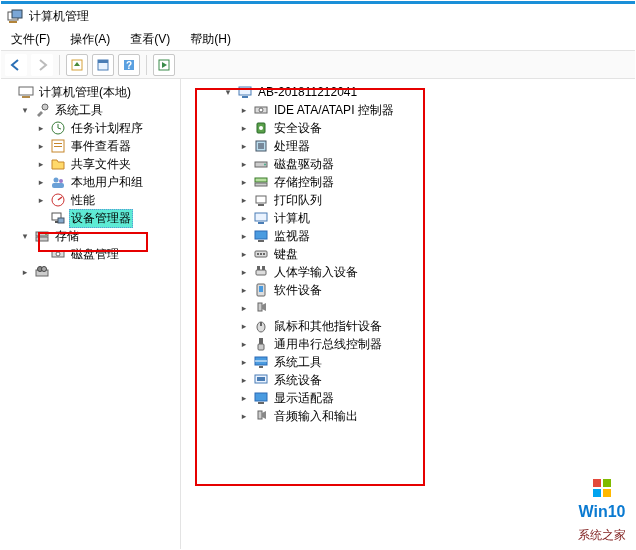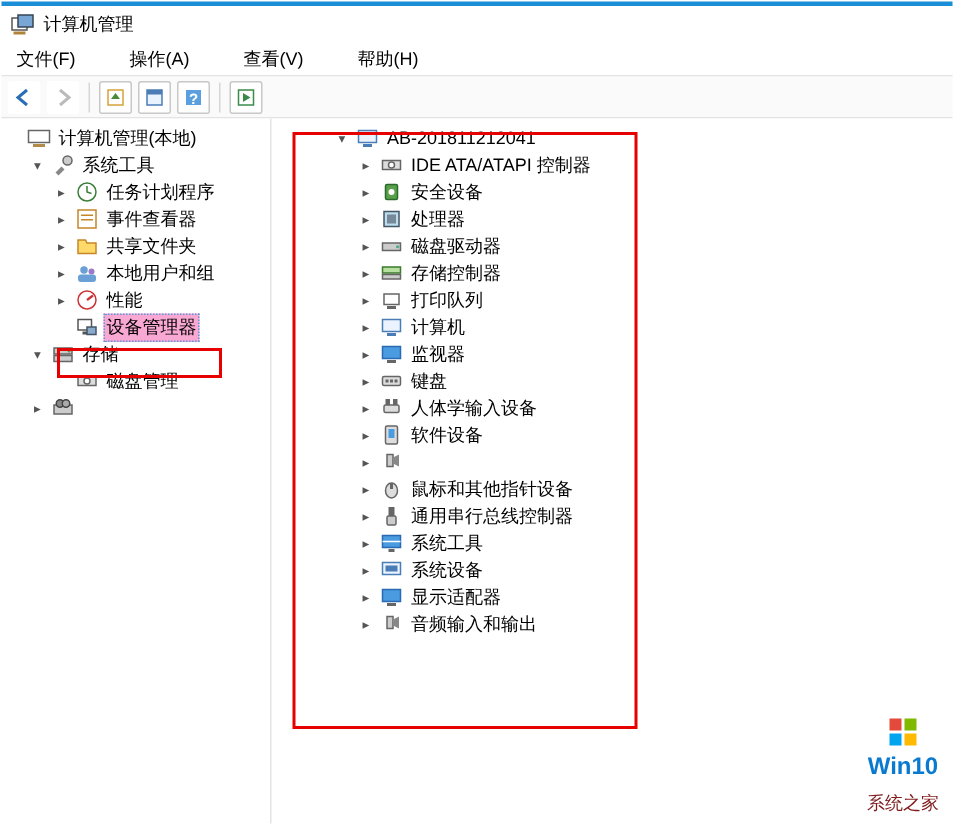--- a/index.html
+++ b/index.html
@@ -20,21 +20,21 @@
     padding: 0 6px;
     gap: 6px;
     border-top: 3px solid #1a8fd8;
   }
   .titlebar .icon { width: 16px; height: 16px; }
   .title-text { font-size: 12px; }
   .menubar {
     height: 22px;
     display: flex; align-items: center;
     padding: 0 6px;
-    gap: 28px;
+    gap: 12px;
     border-bottom: 1px solid #e3e3e3;
   }
   .menubar span { padding: 2px 4px; cursor: default; }
   .toolbar {
     height: 28px;
     display: flex; align-items: center;
     padding: 0 4px;
     gap: 4px;
     border-bottom: 1px solid #e3e3e3;
     background: #fafafa;
@@ -76,21 +76,21 @@
     cursor: default;
   }
   .tw.empty { visibility: hidden; }
   .ic {
     width: 16px; height: 16px;
     display:inline-flex; align-items:center; justify-content:center;
     font-size: 11px;
   }
   .lbl { padding: 0 2px; }
   .selected {
-    background: #f9a8d4;
+    background: #5eead4;
     border: 1px dotted #5a99d6;
     padding: 0 1px;
   }
   .highlight-box {
     position: absolute;
     border: 2px solid #e60000;
     pointer-events: none;
   }
   .hb-left {
     left: 38px; top: 232px;

